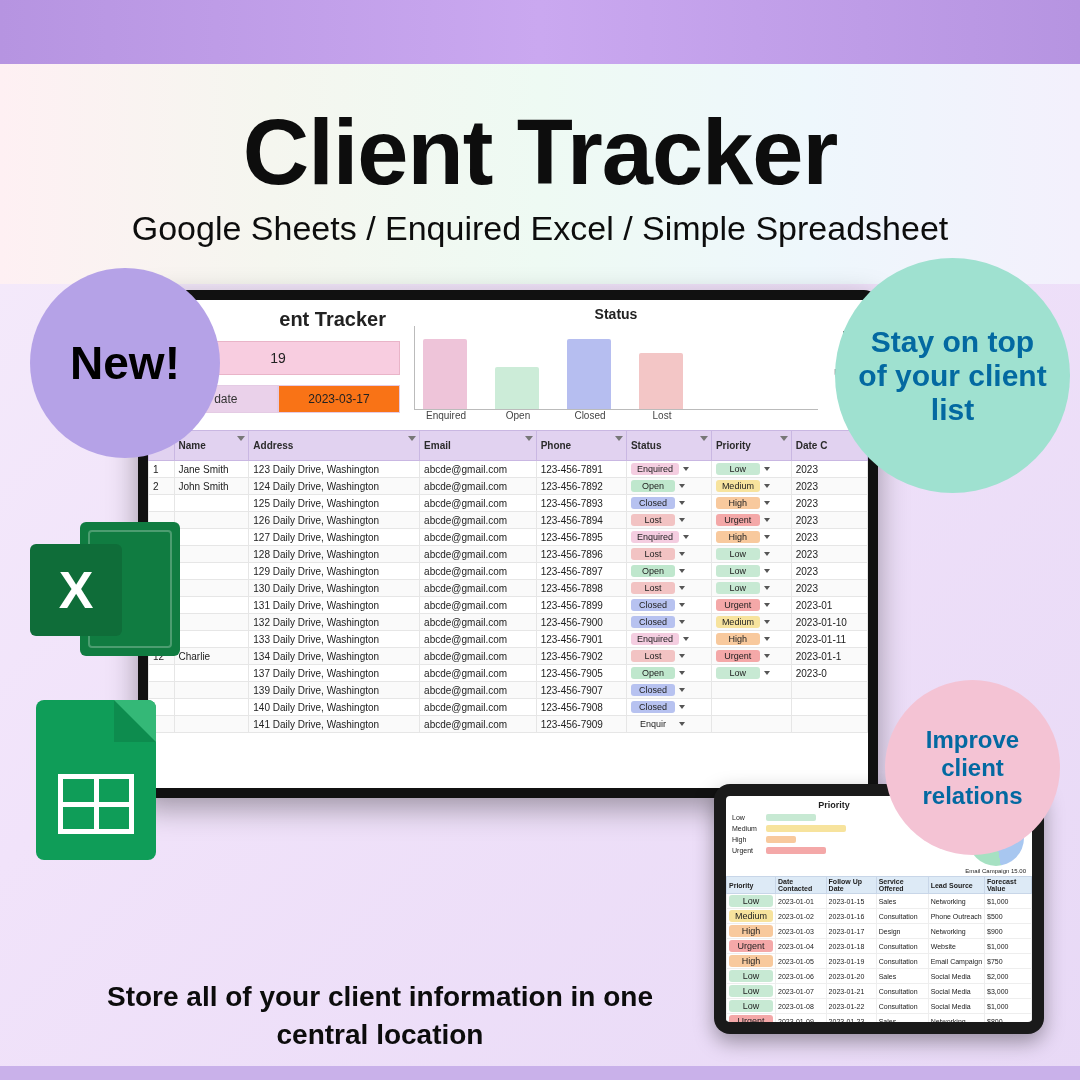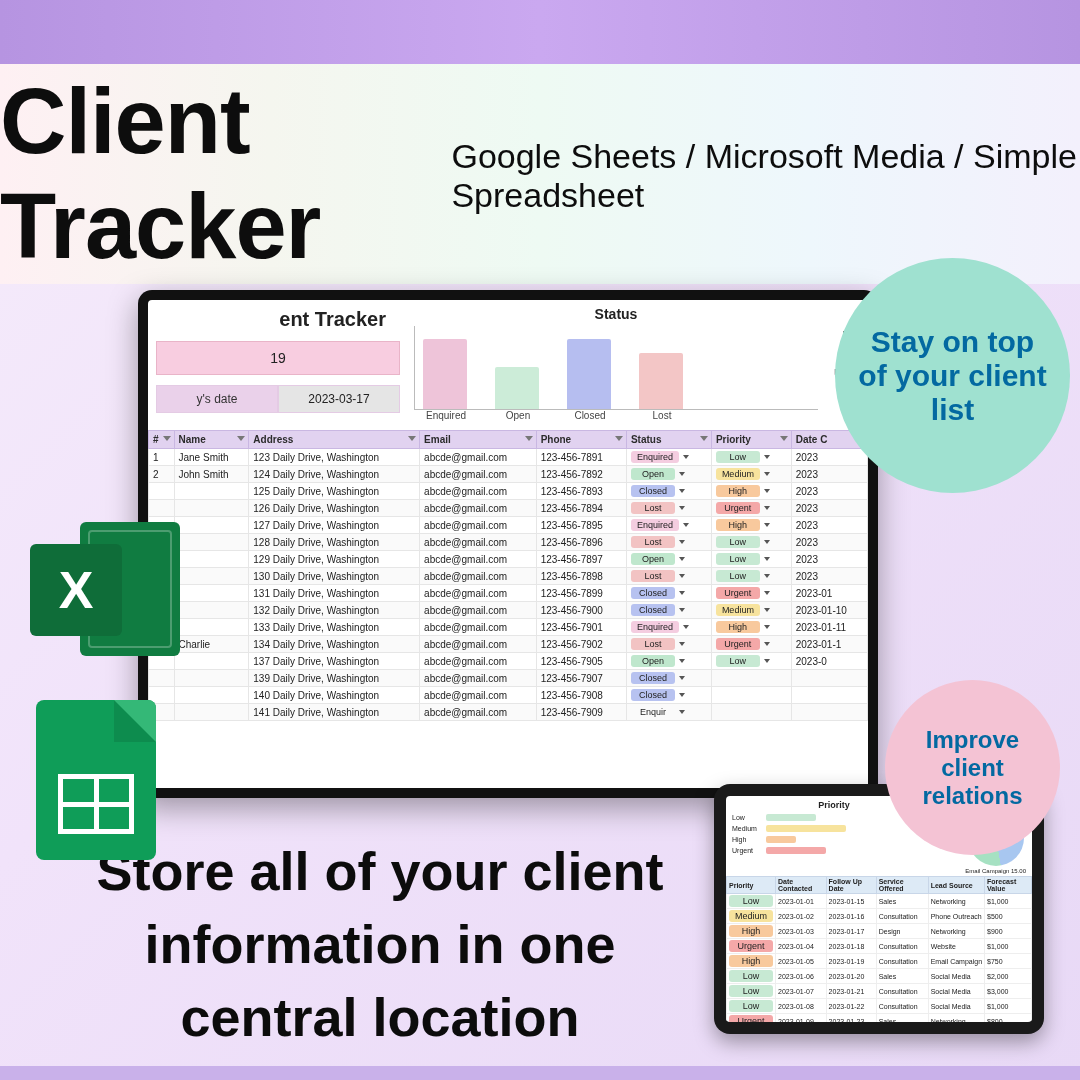--- a/index.html
+++ b/index.html
@@ -13,21 +13,21 @@
     background: linear-gradient(90deg, #b694e1, #caa8f0, #b694e1);
   }
   .bottom-band {
     position: absolute; bottom: 0; left: 0; right: 0; height: 14px;
     background: #c9b1ea;
   }
 
   .hero {
     position: absolute; top: 64px; left: 0; right: 0; height: 220px;
     background: linear-gradient(90deg, #fef0f3 0%, #f5f6ef 25%, #eefaf3 50%, #eef7fc 75%, #f3f0fc 100%);
-    display: flex; flex-direction: row; align-items: center; justify-content: center;
+    display: flex; flex-direction: column; align-items: center; justify-content: center;
   }
   .hero-title { font-size: 92px; font-weight: 800; color: #0d0d0d; letter-spacing: -1px; }
   .hero-sub   { font-size: 34px; font-weight: 500; color: #0d0d0d; margin-top: 4px; }
 
   
   .badge-new {
     position: absolute; left: 30px; top: 268px; width: 190px; height: 190px; border-radius: 50%;
     background: #b5a2e7; display: flex; align-items: center; justify-content: center;
     color: #000; font-size: 46px; font-weight: 800; z-index: 30;
   }
@@ -46,40 +46,40 @@
     box-shadow: 0 10px 30px rgba(0,0,0,0.35);
   }
   .screen { position: absolute; inset: 10px; background: #fff; border-radius: 4px; overflow: hidden; font-size: 11px; color:#222; }
 
   
   .sheet-top { display: flex; height: 130px; }
   .sheet-top-left { width: 260px; padding: 8px; }
   .tracker-title { font-size: 20px; font-weight: 700; color: #222; margin-bottom: 10px; text-align: right; padding-right: 14px; }
   .pink-box { background: #f8cde0; border: 1px solid #e9b4c8; height: 34px; display:flex; align-items:center; justify-content:center; font-size:14px; }
   .date-row  { display:flex; margin-top: 10px; height: 28px; }
-  .date-cell { flex:1; border:1px solid #e4cbe4; background:#e5e5e5; display:flex; align-items:center; justify-content:center; font-size:12px; }
+  .date-cell { flex:1; border:1px solid #e4cbe4; background:#f97316; display:flex; align-items:center; justify-content:center; font-size:12px; }
   .date-cell.lbl { background:#ead1ea; color:#333; }
 
   .chart-area { flex:1; padding: 6px 50px 0 6px; position:relative; }
   .chart-title { text-align:center; font-weight:700; font-size:14px; margin-bottom:4px; }
   .bars { display:flex; align-items:flex-end; height: 84px; gap: 28px; padding: 0 8px;
           border-left:1px solid #bbb; border-bottom:1px solid #bbb; }
   .bar { width: 44px; border-radius: 2px 2px 0 0; }
   .bar.b1 { background:#eec4d9; }
   .bar.b2 { background:#ccecd8; }
   .bar.b3 { background:#b6bef0; }
   .bar.b4 { background:#f3c6c6; }
   .bar-labels { display:flex; gap:28px; padding-left: 10px; font-size:10px; color:#444; }
   .bar-labels span { width:44px; text-align:center; }
   .side-legend { position:absolute; right:4px; top:30px; font-size:10px; color:#555; text-align:right; }
   .side-legend div { margin-bottom: 8px; }
 
   
   .grid { width:100%; border-collapse: collapse; font-size: 10px; }
-  .grid th { background:#e1d2f0; border:1px solid #c9b7e2; padding:3px 4px; text-align:left; font-weight:700; color:#2b2b2b; position:relative; }
+  .grid th { background:#e1d2f0; border:1px solid #c9b7e2; padding:9px 4px; text-align:left; font-weight:700; color:#2b2b2b; position:relative; }
   .grid th .fa { position:absolute; right:3px; top:5px; width:0;height:0;border-left:4px solid transparent;border-right:4px solid transparent;border-top:5px solid #777; }
   .grid td { border:1px solid #e6e6e6; padding:2px 4px; white-space:nowrap; }
   .grid tr:nth-child(even) td { background:#fafafa; }
   .pill { display:inline-block; padding:1px 6px; border-radius:3px; font-size:9px; min-width:44px; text-align:center; }
   .arrow { display:inline-block; margin-left:4px; width:0;height:0;border-left:3px solid transparent;border-right:3px solid transparent;border-top:4px solid #555; vertical-align: middle; }
   .s-Enquired { background:#f4cde0; }
   .s-Open     { background:#bfe7cd; }
   .s-Closed   { background:#b7c2f0; }
   .s-Lost     { background:#f2c3c3; }
   .p-Low    { background:#c7e9d3; }
@@ -100,21 +100,21 @@
   .sheets-fold::after { content:""; position:absolute; left:0; bottom:0; width:0;height:0;
     border-right:42px solid transparent; border-bottom:42px solid #0d8c4e; }
   .sheets-grid { position:absolute; left:22px; top:74px; width:76px; height:60px; }
   .sheets-grid div { position:absolute; background:#fff; }
   .sh-h1{left:0;top:0;right:0;height:5px;} .sh-h2{left:0;top:28px;right:0;height:5px;} .sh-h3{left:0;bottom:0;right:0;height:5px;}
   .sh-v1{top:0;left:0;bottom:0;width:5px;} .sh-v2{top:0;left:36px;bottom:0;width:5px;} .sh-v3{top:0;right:0;bottom:0;width:5px;}
 
   
   .tagline {
     position:absolute; left: 60px; bottom: 26px; width: 640px;
-    font-size: 54px; font-weight: 600; color:#0c0c0c; text-align:center; line-height:1.35;
+    font-size: 28px; font-weight: 600; color:#0c0c0c; text-align:center; line-height:1.35;
   }
 
   
   .tablet {
     position:absolute; right: 36px; bottom: 46px; width: 330px; height: 250px;
     background:#1a1a1a; border-radius: 16px; z-index:25; padding:12px;
     box-shadow: 0 8px 20px rgba(0,0,0,0.35);
   }
   .tablet-screen { position:absolute; inset:12px; background:#fff; border-radius:4px; overflow:hidden; font-size:7px; color:#222; }
   .t-top { display:flex; height: 80px; }
@@ -136,23 +136,24 @@
 </style>
 </head>
 <body>
 
 <div class="canvas">
   <div class="top-band"></div>
   <div class="bottom-band"></div>
 
   <div class="hero">
     <div class="hero-title">Client Tracker</div>
-    <div class="hero-sub">Google Sheets / Microsoft Media / Simple Spreadsheet</div>
+    <div class="hero-sub">Google Sheets / Enquired Excel / Simple Spreadsheet</div>
   </div>
 
+  <div class="badge-new">New!</div>
 
   <div class="bubble bubble1">Stay on top of your client list</div>
   <div class="bubble bubble3">Improve client relations</div>
 
   <div class="monitor">
     <div class="screen">
       <div class="sheet-top">
         <div class="sheet-top-left">
           <div class="tracker-title">ent Tracker</div>
           <div class="pink-box">19</div>

